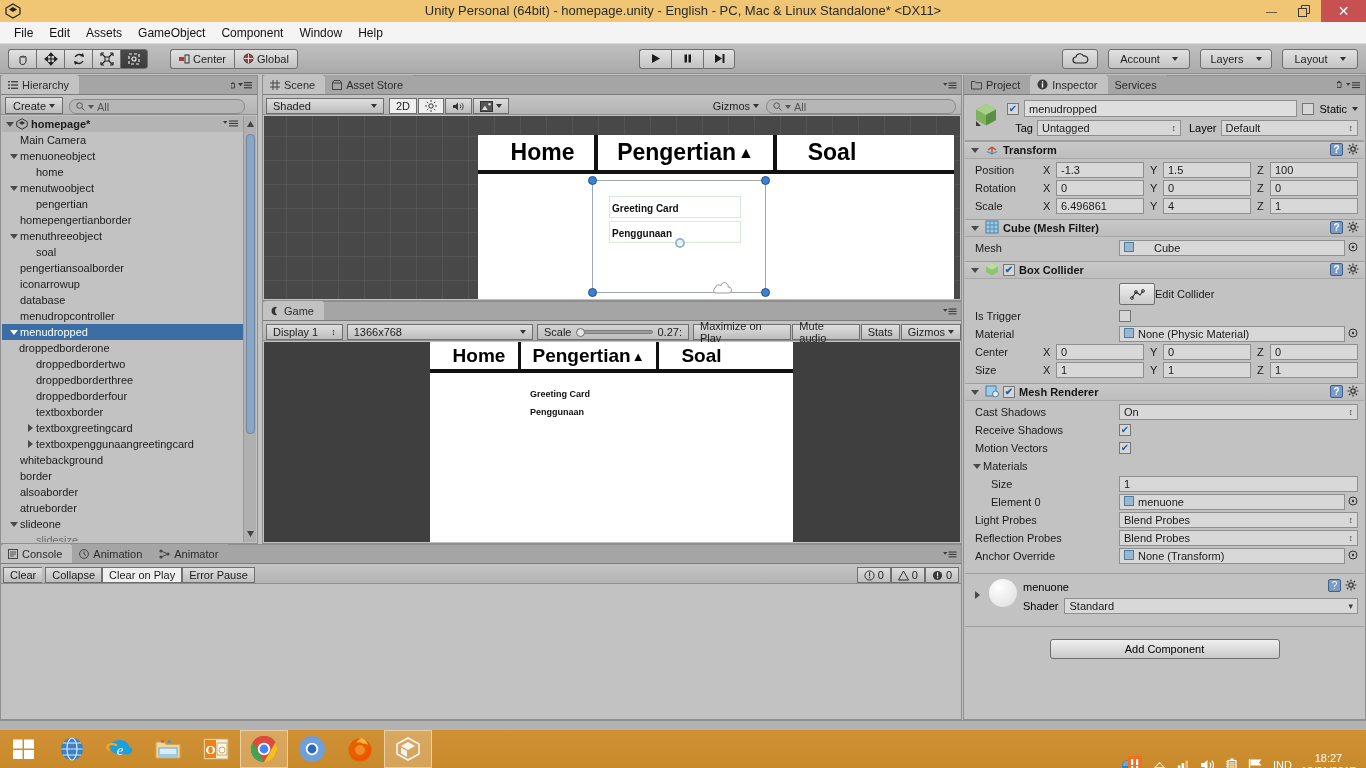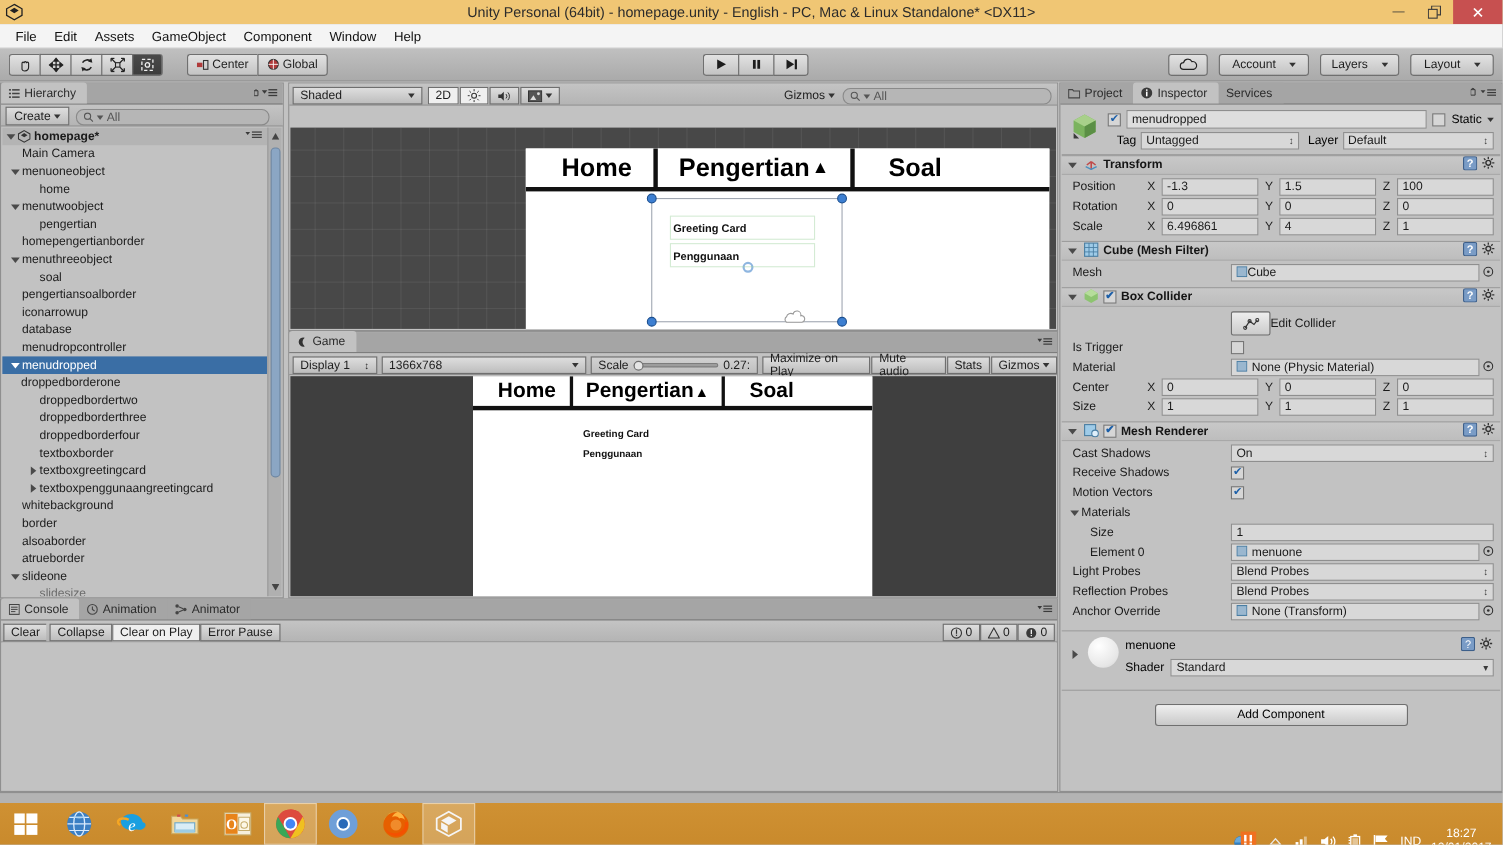--- a/index.html
+++ b/index.html
@@ -481,20 +481,43 @@
       <div class="h-thumb"></div>
       <div class="sc-arrow" style="bottom:2px">
           <svg width="7" height="6" viewBox="0 0 7 6">
             <polygon points="3.5,6 0,0 7,0" fill="#444"></polygon>
           </svg>
         </div>
     </div>
   </div>
 
   <div class="panel" id="sceneview">
+    <div class="tabrow">
+      <div class="tab active">
+        <svg width="10" height="10" viewBox="0 0 10 10">
+            <path d="M3 0v10M7 0v10M0 3h10M0 7h10" stroke="#444" stroke-width="1"></path>
+          </svg>
+        <span>Scene</span>
+      </div>
+      <div class="tab">
+        <svg width="10" height="10" viewBox="0 0 10 10">
+            <rect x="0.5" y="3" width="9" height="6.5" fill="none" stroke="#444"></rect>
+            <path d="M0.5 3L2 0.5h6L9.5 3" fill="none" stroke="#444"></path>
+          </svg>
+        <span>Asset Store</span>
+      </div>
+      <div class="tr-menu">
+        <svg width="14" height="9" viewBox="0 0 14 9">
+            <path d="M0 2l2.2 2.8L4.4 2z" fill="#3a3a3a"></path>
+            <rect x="5.5" y="1.5" width="8" height="1.1" fill="#3a3a3a"></rect>
+            <rect x="5.5" y="3.9" width="8" height="1.1" fill="#3a3a3a"></rect>
+            <rect x="5.5" y="6.3" width="8" height="1.1" fill="#3a3a3a"></rect>
+          </svg>
+      </div>
+    </div>
     <div class="subbar" style="gap:1px;padding-left:3px">
       <div class="minibtn" style="width:118px;justify-content:space-between">
         <span>Shaded</span>
         <span class="caret"></span>
       </div>
       <div class="minibtn" style="margin-left:4px;background:#efefef">
         <span>2D</span>
       </div>
       <div class="minibtn" style="background:#efefef">
         <svg width="12" height="12" viewBox="0 0 12 12">
@@ -813,21 +836,21 @@
                 </svg></span>
               <span><svg width="13" height="13" viewBox="0 0 13 13">
                   <circle cx="6" cy="6" r="2.2" fill="none" stroke="#333" stroke-width="1.3"></circle>
                   <path d="M6 0.5v2M6 9.5v2M0.5 6h2M9.5 6h2M2 2l1.4 1.4M8.6 8.6L10 10M10 2L8.6 3.4M3.4 8.6L2 10" stroke="#333" stroke-width="1.2"></path>
                 </svg></span>
             </span>
           </div>
           <div class="comp-body">
             <div class="insp-row">
               <span class="lbl" style="width:148px;padding-left:4px">Mesh</span>
-              <span class="field" style="flex:1;gap:0">
+              <span class="field" style="flex:1;gap:20px">
                 <span><svg width="10" height="10" viewBox="0 0 10 10">
                     <rect x="0.5" y="0.5" width="9" height="9" fill="#9ab7cf" stroke="#4a7ea3"></rect>
                   </svg></span>
                 <span>Cube</span>
               </span>
               <span style="margin-left:3px"><svg width="10" height="10" viewBox="0 0 10 10">
                   <circle cx="5" cy="5" r="4" fill="none" stroke="#333"></circle>
                   <circle cx="5" cy="5" r="1.2" fill="#333"></circle>
                 </svg></span>
             </div>

